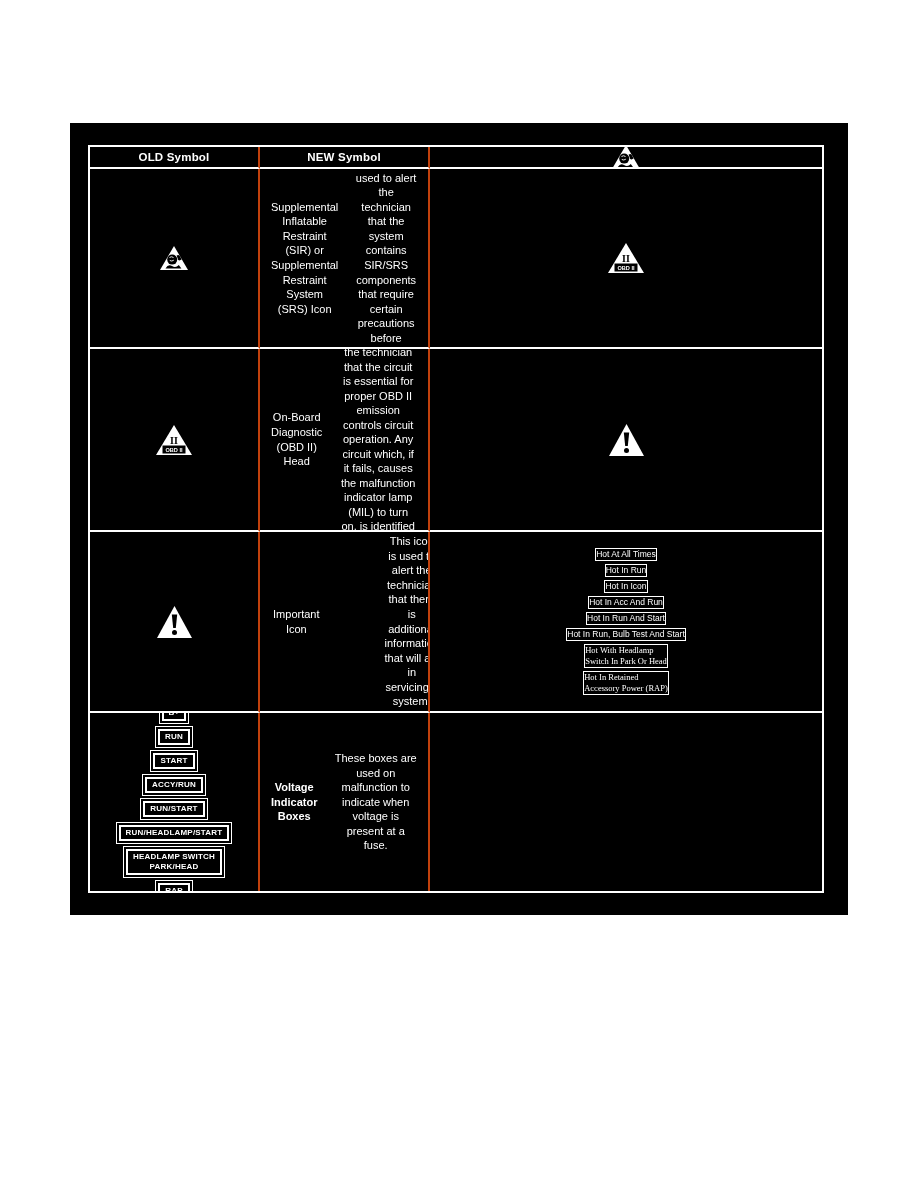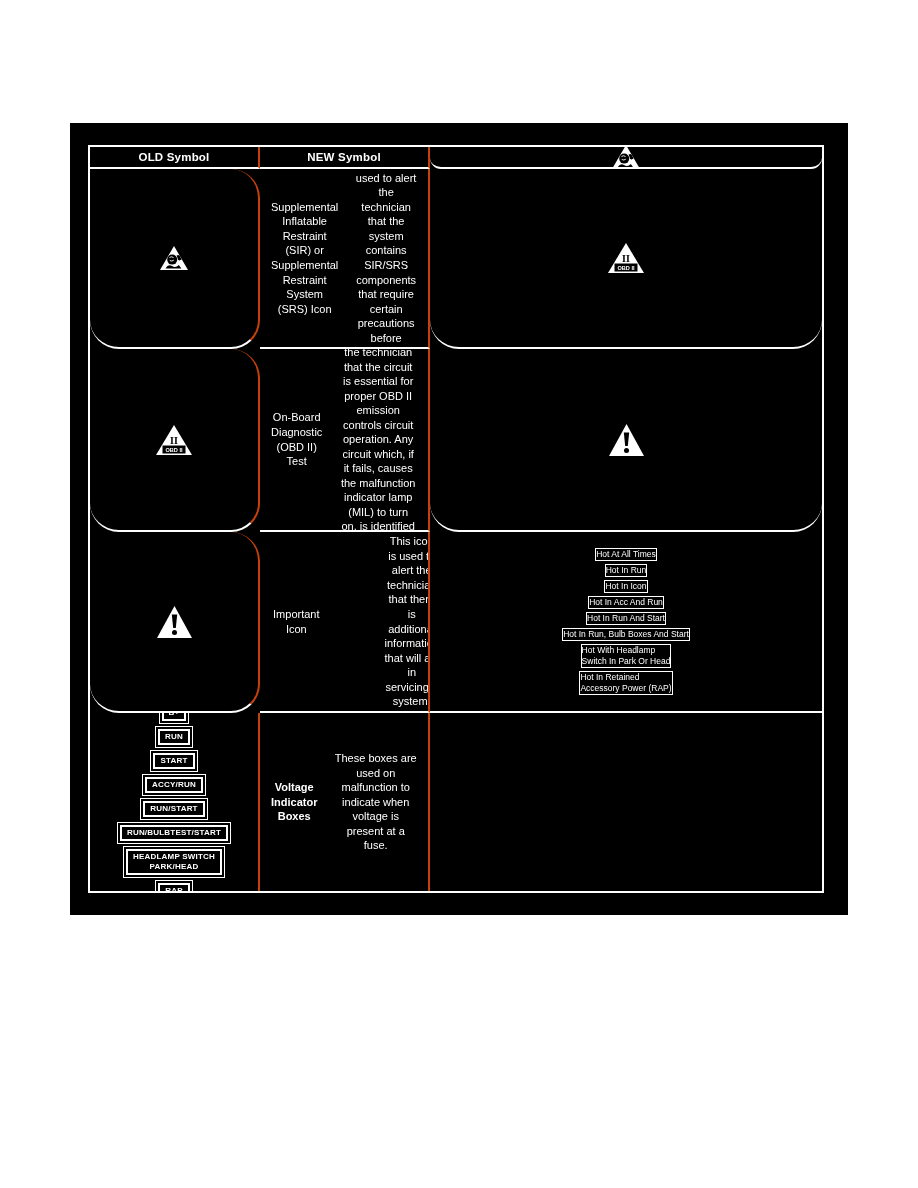--- a/index.html
+++ b/index.html
@@ -26,38 +26,38 @@
     border-bottom:2px solid #ffffff;
     overflow:hidden;
   }
   .cell:nth-child(3n) { border-right:none; }
   .cell:nth-child(n+13) { border-bottom:none; }
   .hdr {
     display:flex; align-items:center; justify-content:center;
     font-weight:bold; font-size:11.5px; letter-spacing:.2px;
   }
   .sym {
-    display:flex; align-items:center; justify-content:center;border-radius:29px;
+    display:flex; align-items:center; justify-content:center;
   }
   .desc {
     display:flex; flex-direction:row; align-items:center; justify-content:center;
     text-align:center; font-size:11px; line-height:1.32;
     padding:0 11px; gap:17px;
   }
   
   .oldstack {
     display:flex; flex-direction:column; align-items:center; justify-content:center;
     gap:3px; height:100%;
   }
   .obox {
     border:1px solid #ffffff; background:#000000; color:#ffffff;
     font-size:8.5px; line-height:11px; padding:0 0;
     text-align:center; white-space:pre-line;
   }
-  .obox.left { text-align:left; }
+  .obox.left { text-align:left;font-family:Liberation Serif, serif; }
   
   .newstack {
     display:flex; flex-direction:column; align-items:center; justify-content:center;
     gap:2px; height:100%;
   }
   .nbox { border:1px solid #ffffff; background:#000000; padding:2px; }
   .nbox-in {
     display:block; border:2px solid #ffffff; background:#000000; color:#ffffff;
     font-weight:bold; font-size:8px; line-height:10px; padding:1px 5px;
     text-align:center; white-space:pre-line; letter-spacing:.2px;
@@ -105,21 +105,21 @@
     </div>
     <div class="cell sym">
       <svg width="38" height="32" viewBox="0 0 38 32">
         <polygon points="19,1 37,31 1,31" fill="#ffffff"></polygon>
         <text x="19" y="20" text-anchor="middle" fill="#000000" font-family="'Liberation Serif',serif" font-weight="bold" font-size="10">II</text>
         <rect x="7.5" y="21.5" width="23" height="8" fill="#000000"></rect>
         <text x="19" y="28" text-anchor="middle" fill="#ffffff" font-family="'Liberation Sans',sans-serif" font-weight="bold" font-size="5.6">OBD II</text>
       </svg>
     </div>
     <div class="cell desc">
-      <div style="max-width:378px;">On-Board Diagnostic (OBD II) Test</div>
+      <div style="max-width:378px;">On-Board Diagnostic (OBD II) Head</div>
       <div style="max-width:382px;">This icon is used to alert the technician that the circuit is essential for proper OBD II emission controls circuit operation. Any circuit which, if it fails, causes the malfunction indicator lamp (MIL) to turn on, is identified as an OBD II circuit.</div>
     </div>
 
     <div class="cell sym">
       <svg width="37" height="34" viewBox="0 0 37 34">
         <polygon points="18.5,1 36,33 1,33" fill="#ffffff"></polygon>
         <polygon points="15.8,9.5 21.2,9.5 19.8,23 17.2,23" fill="#000000"></polygon>
         <circle cx="18.5" cy="27.5" r="2.5" fill="#000000"></circle>
       </svg>
     </div>
@@ -135,21 +135,21 @@
       <div style="max-width:370px;margin-left:48px;">This icon is used to alert the technician that there is additional information that will aid in servicing a system.</div>
     </div>
 
     <div class="cell">
       <div class="oldstack">
         <span class="obox">Hot At All Times</span>
         <span class="obox">Hot In Run</span>
         <span class="obox">Hot In Icon</span>
         <span class="obox">Hot In Acc And Run</span>
         <span class="obox">Hot In Run And Start</span>
-        <span class="obox">Hot In Run, Bulb Boxes And Start</span>
+        <span class="obox">Hot In Run, Bulb Test And Start</span>
         <span class="obox left">Hot With Headlamp
 Switch In Park Or Head</span>
         <span class="obox left">Hot In Retained
 Accessory Power (RAP)</span>
       </div>
     </div>
     <div class="cell">
       <div class="newstack">
         <span class="nbox">
             <span class="nbox-in">B+</span>
@@ -160,21 +160,21 @@
         <span class="nbox">
             <span class="nbox-in">START</span>
           </span>
         <span class="nbox">
             <span class="nbox-in">ACCY/RUN</span>
           </span>
         <span class="nbox">
             <span class="nbox-in">RUN/START</span>
           </span>
         <span class="nbox">
-            <span class="nbox-in">RUN/BULBTEST/START</span>
+            <span class="nbox-in">RUN/HEADLAMP/START</span>
           </span>
         <span class="nbox">
             <span class="nbox-in">HEADLAMP SWITCH
 PARK/HEAD</span>
           </span>
         <span class="nbox">
             <span class="nbox-in">RAP</span>
           </span>
       </div>
     </div>

